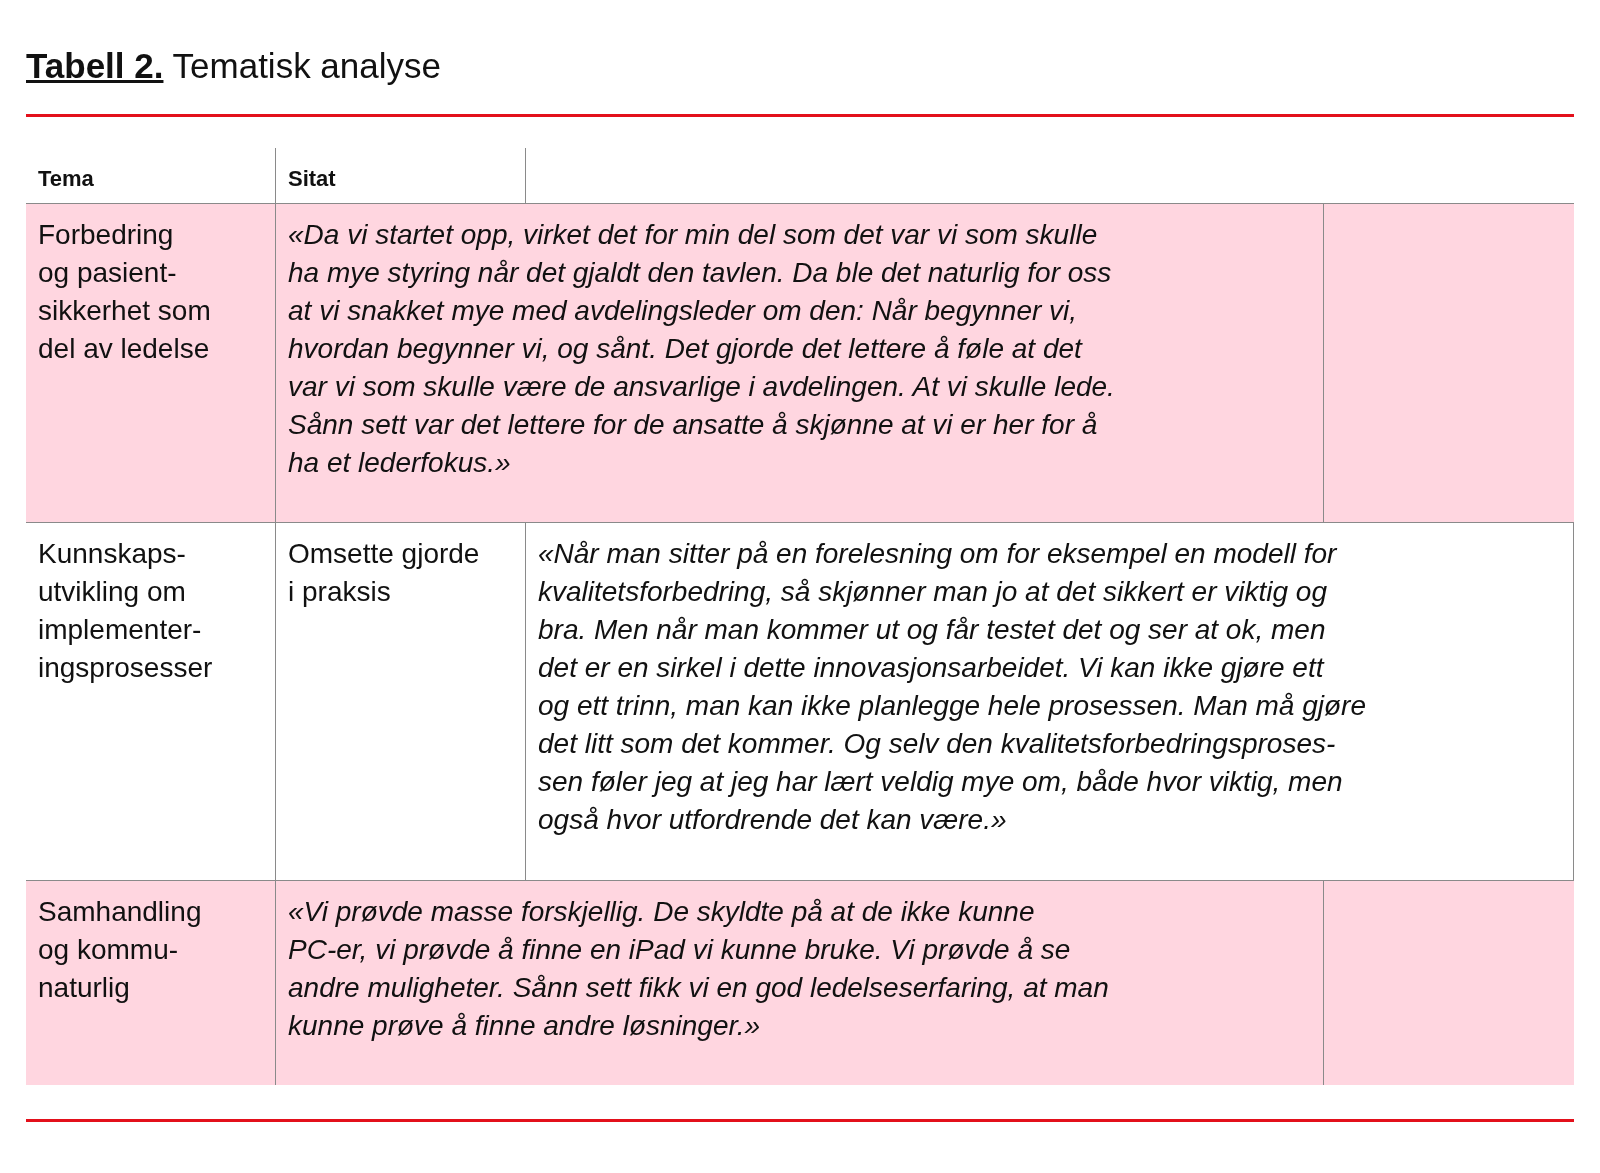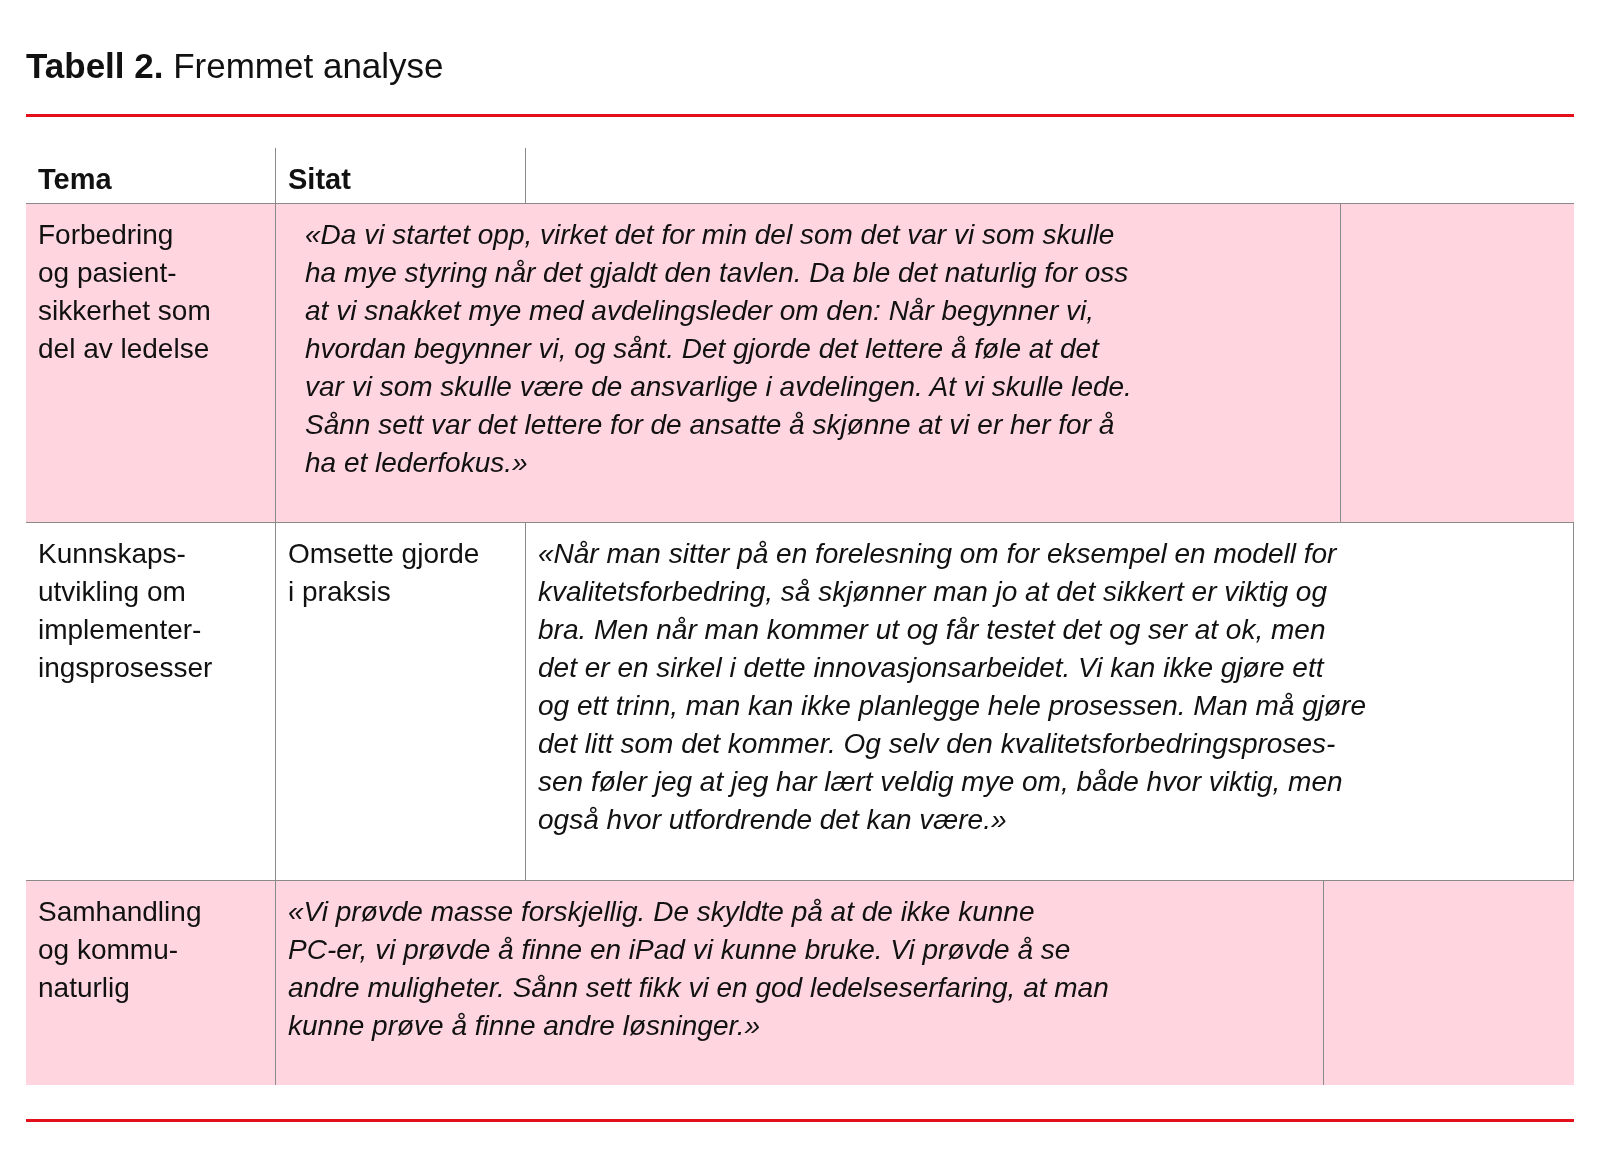--- a/index.html
+++ b/index.html
@@ -1,55 +1,55 @@
 <!DOCTYPE html>
 <html><head>
   <meta charset="utf-8">
   <style>
     html, body { margin: 0; padding: 0; background: #ffffff; }
     body { width: 1600px; height: 1173px; position: relative; overflow: hidden;
            font-family: "Liberation Sans", "DejaVu Sans", sans-serif; color: #111; }
     .caption { position: absolute; left: 26px; top: 44px; font-size: 35px; line-height: 44px; white-space: nowrap; }
-    .caption .lbl { font-weight: bold; }
+    .caption .lbl { font-weight: bold; text-decoration: underline; }
     .rule { position: absolute; left: 26px; width: 1548px; height: 3px; background: #e3101b; }
     .rule.top { top: 114px; }
     .rule.bottom { top: 1119px; }
     .tbl { position: absolute; left: 26px; top: 148px; width: 1548px; }
     .row { display: flex; position: relative; }
     .cell { box-sizing: border-box; padding: 0 12px; font-size: 28px; line-height: 38px; white-space: pre-line; }
     .c1 { width: 250px; border-right: 1px solid #8a8a8a; }
     .c2 { width: 250px; border-right: 1px solid #8a8a8a; }
     .c3 { width: 1048px; border-right: 1px solid #8a8a8a; }
     .hdr { height: 55px; border-bottom: 1.5px solid #8a8a8a; }
-    .hdr .cell { font-weight: bold; padding-top: 12px; font-size: 29px; }
+    .hdr .cell { font-weight: bold; padding-top: 12px; font-size: 22px; }
     .body-row .cell { padding-top: 12px; }
     .body-row { border-bottom: 1.5px solid #8a8a8a; }
     .body-row.last { border-bottom: none; }
     .pink { background: #ffd6e0; }
     .quote { font-style: italic; }
     .r1 { height: 318px; }
     .r2 { height: 357px; }
     .r3 { height: 204px; }
   </style>
 </head>
 <body>
 
 <div class="caption">
-  <span class="lbl">Tabell 2.</span><span> Fremmet analyse</span>
+  <span class="lbl">Tabell 2.</span><span> Tematisk analyse</span>
 </div>
 
 <div class="rule top" style="background: rgb(227, 16, 27);"></div>
 
 <div class="tbl">
   <div class="row hdr">
     <div class="cell c1">Tema</div>
     <div class="cell c2">Sitat</div>
   </div>
 
-  <div class="row body-row r1 pink" style="background: rgb(255, 214, 224); gap: 17px;">
+  <div class="row body-row r1 pink" style="background: rgb(255, 214, 224);">
     <div class="cell c1">Forbedring
 og pasient-
 sikkerhet som
 del av ledelse</div>
     <div class="cell c3 quote">«Da vi startet opp, virket det for min del som det var vi som skulle
 ha mye styring når det gjaldt den tavlen. Da ble det naturlig for oss
 at vi snakket mye med avdelingsleder om den: Når begynner vi,
 hvordan begynner vi, og sånt. Det gjorde det lettere å føle at det
 var vi som skulle være de ansvarlige i avdelingen. At vi skulle lede.
 Sånn sett var det lettere for de ansatte å skjønne at vi er her for å

